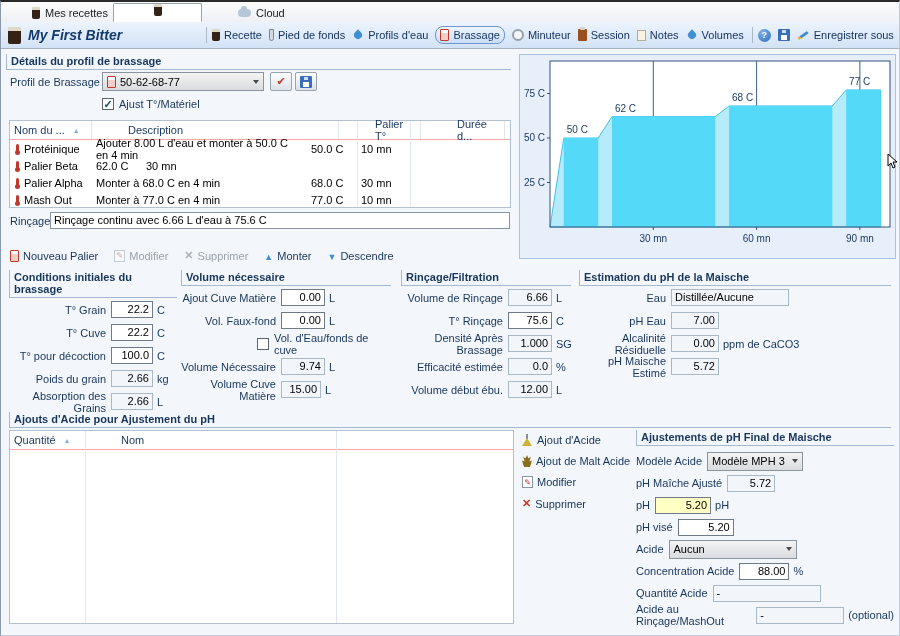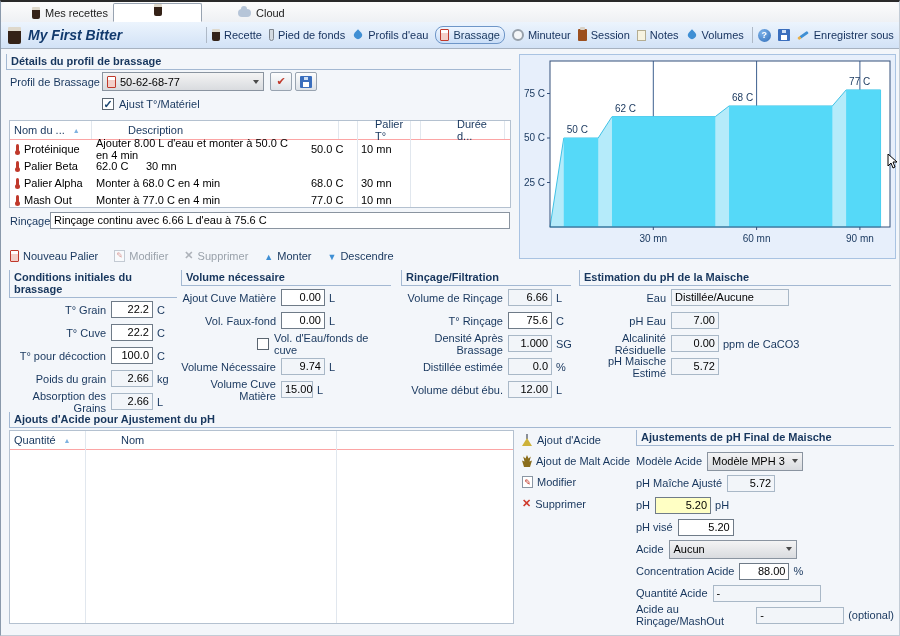--- a/index.html
+++ b/index.html
@@ -373,21 +373,21 @@
       <span class="cb"></span>
       <span>Vol. d'Eau/fonds de cuve</span>
     </div>
     <div class="frow">
         <span class="flabel" style="width:100px;">Volume Nécessaire</span>
         <span class="fld ro" style="width:44px;">9.74</span>
         <span class="funit">L</span>
       </div>
     <div class="frow">
         <span class="flabel" style="width:100px;">Volume Cuve Matière</span>
-        <span class="fld ro" style="width:32px;">15.00</span>
+        <span class="fld ro" style="width:40px;">15.00</span>
         <span class="funit">L</span>
       </div>
   </div>
 
   <div class="sect" style="left:400px;top:268px;width:170px;">
     <div class="sect-h">Rinçage/Filtration</div>
     <div class="frow">
         <span class="flabel" style="width:107px;">Volume de Rinçage</span>
         <span class="fld ro" style="width:44px;">6.66</span>
         <span class="funit">L</span>
@@ -396,21 +396,21 @@
         <span class="flabel" style="width:107px;">T° Rinçage</span>
         <span class="fld" style="width:44px;">75.6</span>
         <span class="funit">C</span>
       </div>
     <div class="frow">
         <span class="flabel" style="width:107px;">Densité Après Brassage</span>
         <span class="fld ro" style="width:44px;">1.000</span>
         <span class="funit">SG</span>
       </div>
     <div class="frow">
-        <span class="flabel" style="width:107px;">Distillée estimée</span>
+        <span class="flabel" style="width:107px;">Efficacité estimée</span>
         <span class="fld ro" style="width:44px;">0.0</span>
         <span class="funit">%</span>
       </div>
     <div class="frow">
         <span class="flabel" style="width:107px;">Volume début ébu.</span>
         <span class="fld ro" style="width:44px;">12.00</span>
         <span class="funit">L</span>
       </div>
   </div>
 

